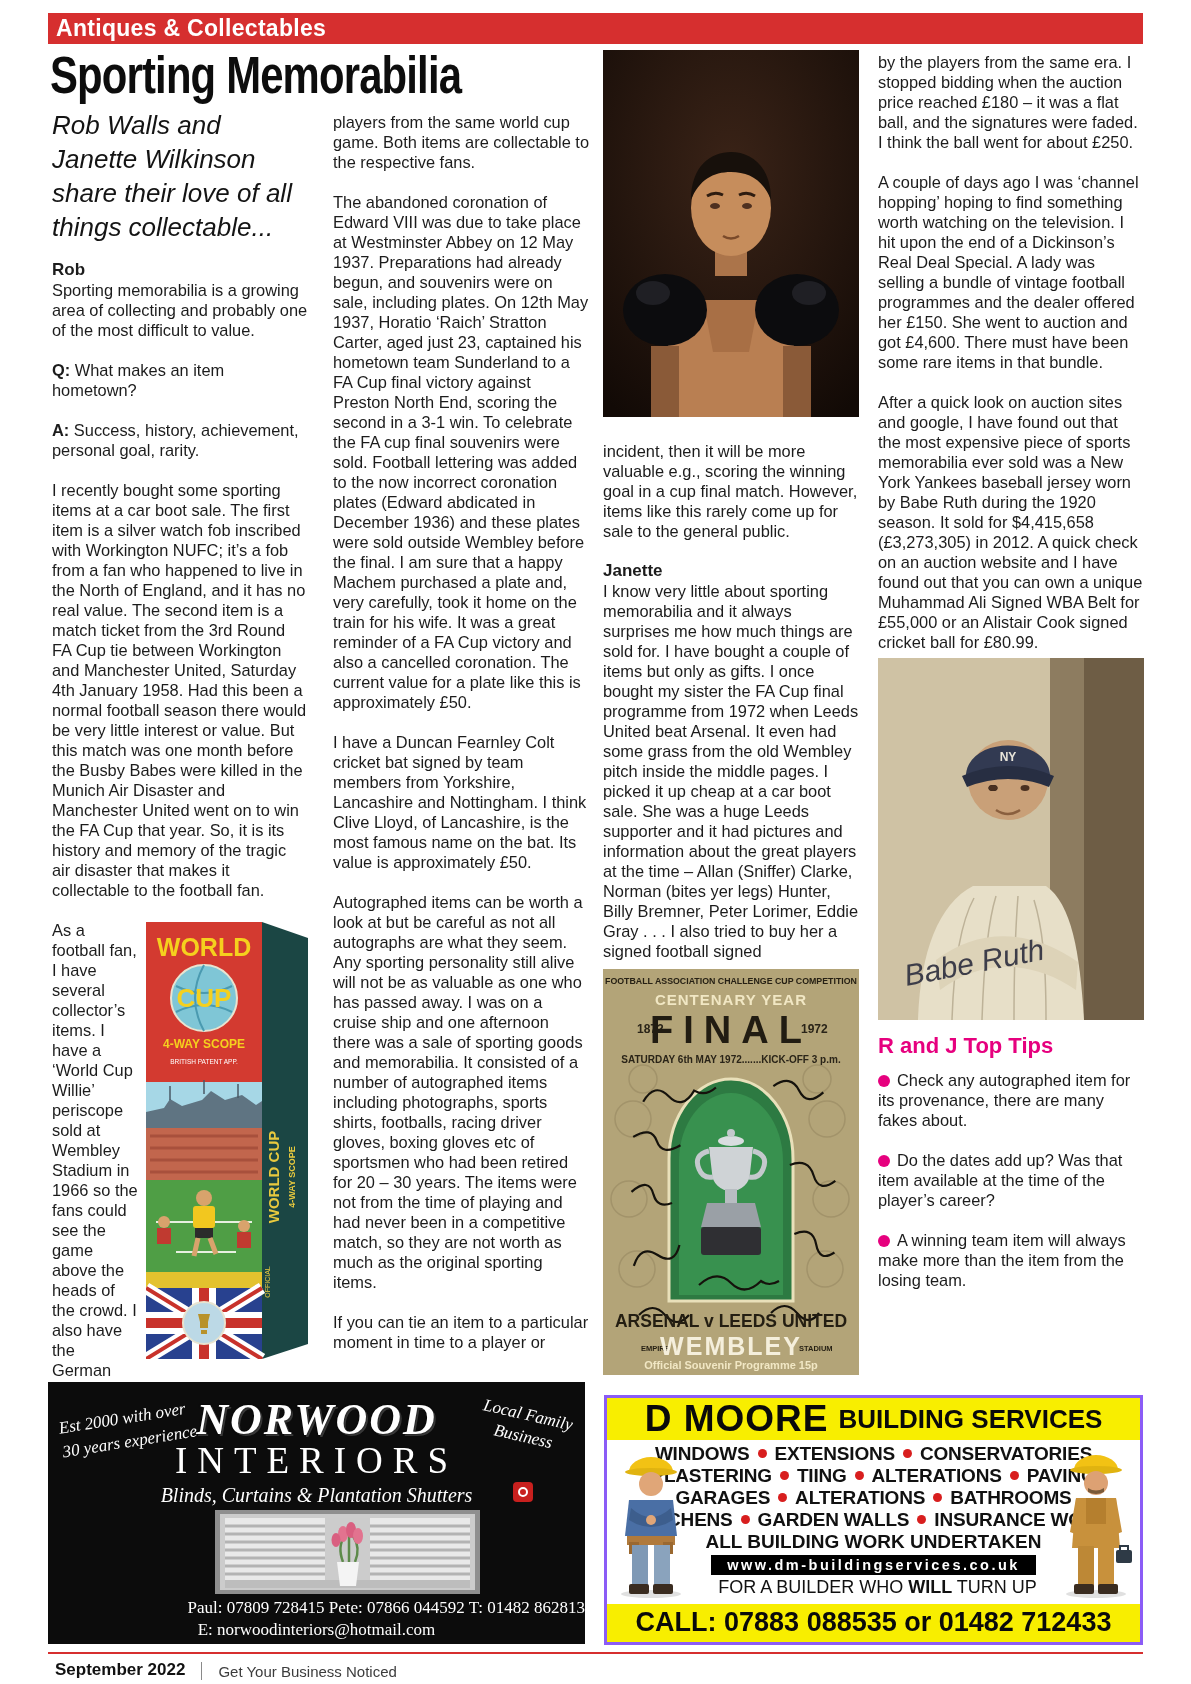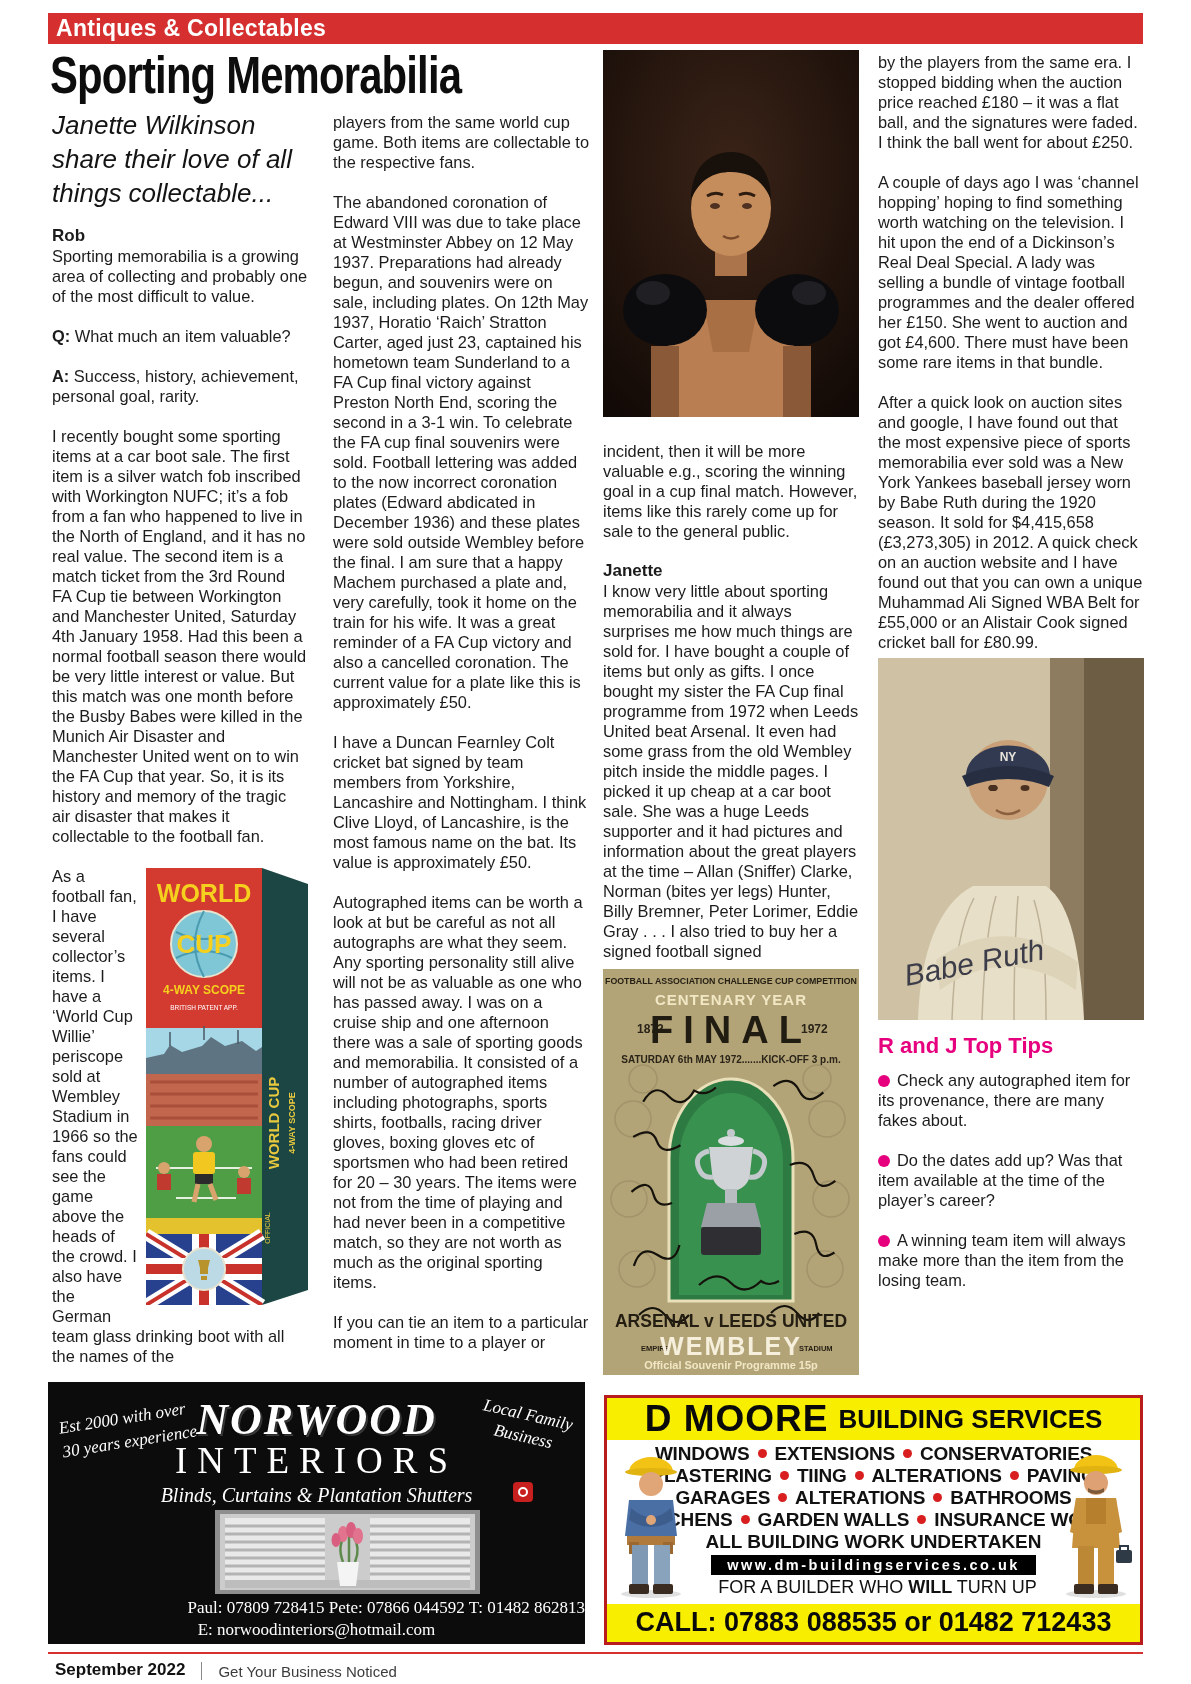--- a/index.html
+++ b/index.html
@@ -51,21 +51,21 @@
   .nw-tag { text-align:center; font-size:20px; margin-top:2px;font-style:italic; }
   .nw-badge { position:absolute; right:52px; top:100px; width:20px; height:20px; background:#c8201e;
               border-radius:4px; display:flex; align-items:center; justify-content:center; }
   .nw-badge div { width:10px; height:10px; border:2px solid #fff; border-radius:50%; }
   .nw-photo { position:absolute; left:167px; top:128px; width:265px; height:84px; }
   .nw-phones { position:absolute; left:0; right:0; top:216px; text-align:right; font-size:17px; }
   .nw-email  { position:absolute; left:0; right:0; top:238px; text-align:center; font-size:17px; }
 
   
   .ad-dm { position:absolute; left:604px; top:1395px; width:539px; height:250px;
-           background:#fff; border:3px solid #b91c1c; }
+           background:#fff; border:3px solid #8b5cf6; }
   .dm-head { background:var(--ad-yellow,#f8ee00); height:42px; display:flex; align-items:center;
              justify-content:center; gap:10px; }
   .dm-name  { font-size:37px; font-weight:800; letter-spacing:1px; color:#0a0a0a; }
   .dm-name2 { font-size:26px; font-weight:800; color:#0a0a0a; }
   .dm-body { position:relative; height:170px; text-align:center; padding-top:3px; }
   .svc-line { font-size:19px; font-weight:bold; line-height:22px; letter-spacing:-.2px; color:#111; }
   .rdot { display:inline-block; width:9px; height:9px; border-radius:50%;
           background:var(--bullet-red,#d81e1e); margin:0 8px; vertical-align:2px; }
   .dm-undertaken { font-size:19px; font-weight:bold; line-height:22px; color:#111; }
   .dm-web { width:fit-content; margin:2px auto; background:#000; color:#fff; font-weight:bold;
@@ -93,27 +93,28 @@
 
 <div class="page">
 
   <div class="banner">
     <span>Antiques &amp; Collectables</span>
   </div>
   <div class="title">Sporting Memorabilia</div>
 
   <div class="col" id="col1">
     <div class="intro">
+      <div>Rob Walls and</div>
       <div>Janette Wilkinson</div>
       <div>share their love of all</div>
       <div>things collectable...</div>
     </div>
     <div class="h">Rob</div>
     <p class="b">Sporting memorabilia is a growing area of collecting and probably one of the most difficult to value.</p>
-    <p class="qa"><b>Q:</b><span> What much an item valuable?</span></p>
+    <p class="qa"><b>Q:</b><span> What makes an item hometown?</span></p>
     <p class="qa"><b>A:</b><span> Success, history, achievement, personal goal, rarity.</span></p>
     <p class="b">I recently bought some sporting items at a car boot sale.  The first item is a silver watch fob inscribed with Workington NUFC; it’s a fob from a fan who happened to live in the North of England, and it has no real value.  The second item is a match ticket from the 3rd Round FA Cup tie between Workington and Manchester United, Saturday 4th January 1958.  Had this been a normal football season there would be very little interest or value.  But this match was one month before the Busby Babes were killed in the Munich Air Disaster and Manchester United went on to win the FA Cup that year.  So, it is its history and memory of the tragic air disaster that makes it collectable to the football fan.</p>
     <div class="wrapblock">
       <div class="wc-box">
         <svg viewBox="0 0 162 437" width="162" height="437">
           <polygon points="116,0 162,16 162,422 116,437" fill="#1b4644"></polygon>
           <rect x="0" y="0" width="116" height="160" fill="#d33a30"></rect>
           <text x="58" y="34" font-size="25" font-weight="bold" fill="#f5d01e" text-anchor="middle">WORLD</text>
           <circle cx="58" cy="76" r="33" fill="#7fc6d6" stroke="#e8e4d0" stroke-width="2"></circle>
           <path d="M30,64 q28,14 56,0 M30,90 q28,-14 56,0 M58,43 q-18,33 0,66" stroke="#4a9ab0" stroke-width="2" fill="none"></path>

